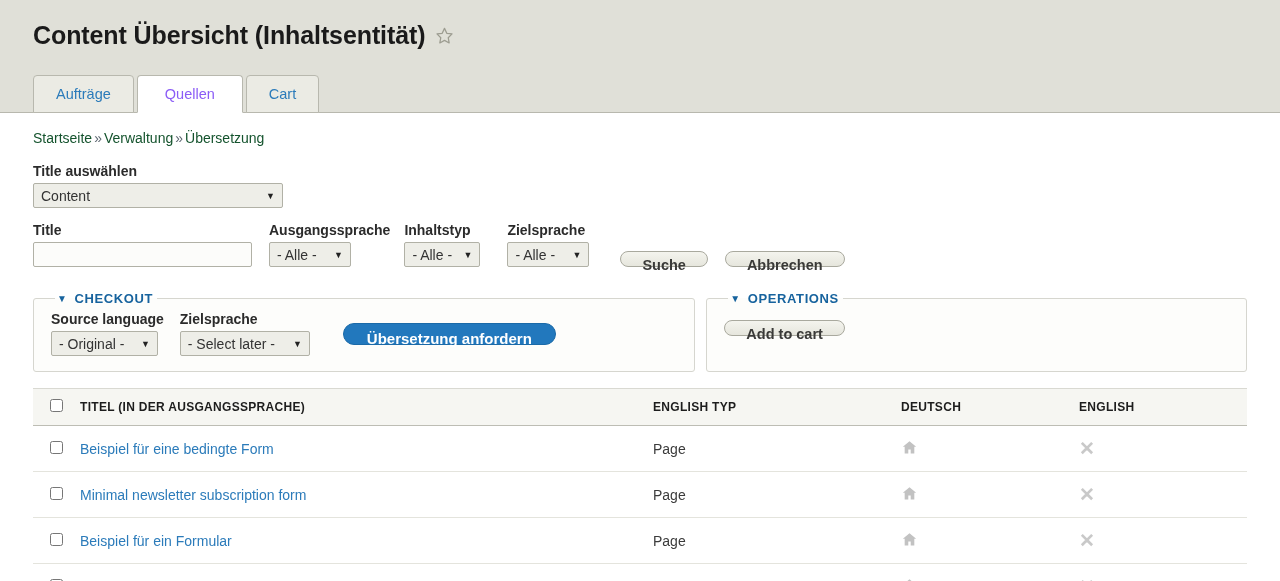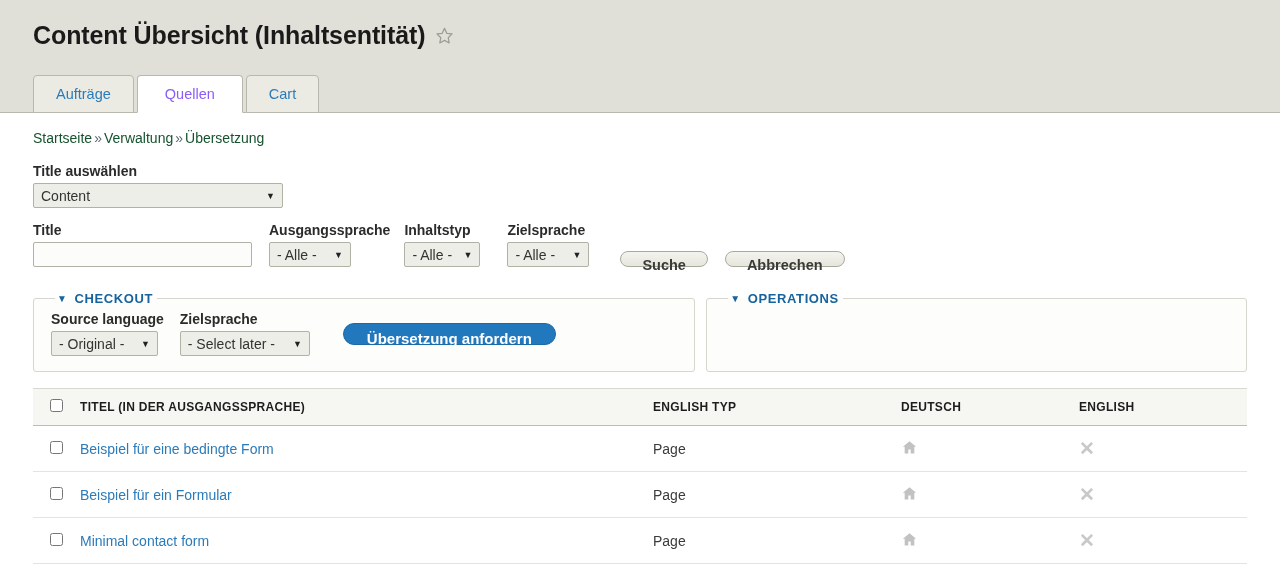--- a/index.html
+++ b/index.html
@@ -343,20 +343,23 @@
         </div>
         <button class="btn-blue">Übersetzung anfordern</button>
       </div>
     </fieldset>
 
     <fieldset class="panel operations">
       <legend>
         <span class="legend-tri">▼</span>
         <span>OPERATIONS</span>
       </legend>
+      <div class="panel-body">
+        <button class="btn-pill">Add to cart</button>
+      </div>
     </fieldset>
 
   </div>
 
   <table class="listing">
     <thead>
       <tr>
         <th class="col-check">
           <input type="checkbox" style="">
         </th>
@@ -381,56 +384,75 @@
             <svg width="17" height="17" viewBox="0 0 24 24" fill="#c2c2c2">
                 <path d="M12 3.2 2.6 11.1h2.6v9.2h5.1v-5.6h3.4v5.6h5.1v-9.2h2.6z"></path>
               </svg>
           </span>
         </td>
         <td class="col-en">
           <span class="x-icon">✕</span>
         </td>
       </tr>
 
-
       <tr>
         <td class="col-check">
           <input type="checkbox" style="">
         </td>
         <td class="col-title">
-          <a class="row-link">Beispiel für ein Formular</a>
+          <a class="row-link">Minimal newsletter subscription form</a>
         </td>
         <td class="col-type">Page</td>
         <td class="col-de">
           <span class="icon-grey">
             <svg width="17" height="17" viewBox="0 0 24 24" fill="#c2c2c2">
                 <path d="M12 3.2 2.6 11.1h2.6v9.2h5.1v-5.6h3.4v5.6h5.1v-9.2h2.6z"></path>
               </svg>
           </span>
         </td>
         <td class="col-en">
           <span class="x-icon">✕</span>
         </td>
       </tr>
 
       <tr>
         <td class="col-check">
           <input type="checkbox" style="">
         </td>
         <td class="col-title">
-          <a class="row-link">Minimal contact form</a>
+          <a class="row-link">Beispiel für ein Formular</a>
         </td>
         <td class="col-type">Page</td>
         <td class="col-de">
           <span class="icon-grey">
             <svg width="17" height="17" viewBox="0 0 24 24" fill="#c2c2c2">
                 <path d="M12 3.2 2.6 11.1h2.6v9.2h5.1v-5.6h3.4v5.6h5.1v-9.2h2.6z"></path>
               </svg>
           </span>
         </td>
         <td class="col-en">
           <span class="x-icon">✕</span>
         </td>
       </tr>
 
+      <tr>
+        <td class="col-check">
+          <input type="checkbox" style="">
+        </td>
+        <td class="col-title">
+          <a class="row-link">Minimal contact form</a>
+        </td>
+        <td class="col-type">Page</td>
+        <td class="col-de">
+          <span class="icon-grey">
+            <svg width="17" height="17" viewBox="0 0 24 24" fill="#c2c2c2">
+                <path d="M12 3.2 2.6 11.1h2.6v9.2h5.1v-5.6h3.4v5.6h5.1v-9.2h2.6z"></path>
+              </svg>
+          </span>
+        </td>
+        <td class="col-en">
+          <span class="x-icon">✕</span>
+        </td>
+      </tr>
+
     </tbody>
   </table>
 </div>
 
 </body></html>

